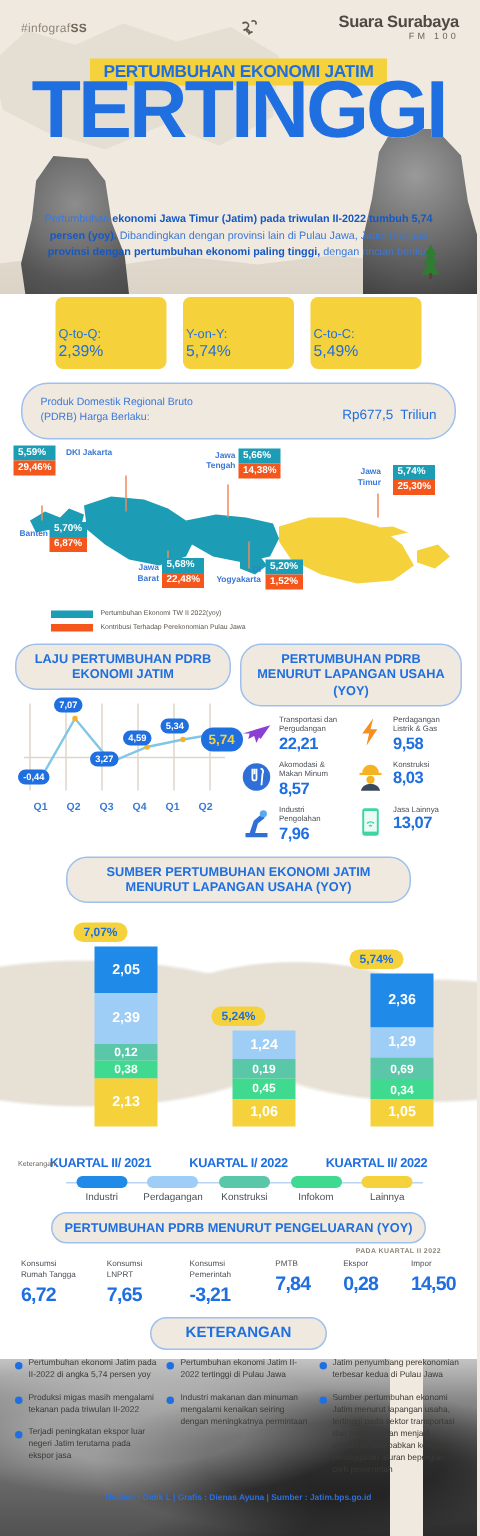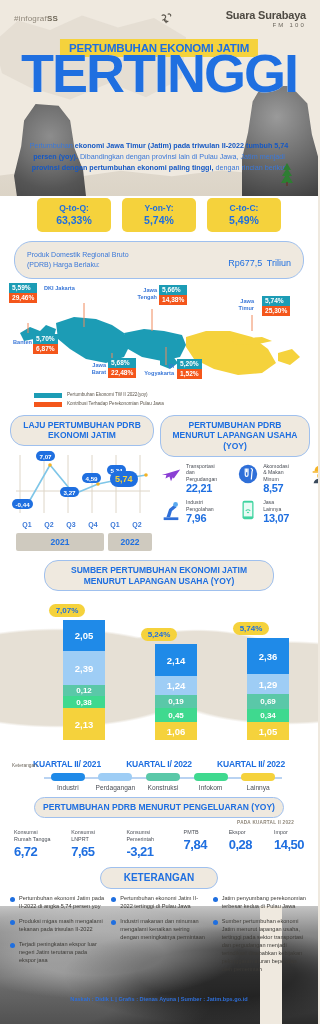--- a/index.html
+++ b/index.html
@@ -56,22 +56,22 @@
   .title2 { top:96px; font-size:38px; letter-spacing:-1.4px; }
   .intro {
     position:absolute; left:28px; top:140px; width:262px;
     text-align:center; font-size:7.2px; line-height:1.55; color:#3b78d8;
   }
   .intro b { color:#1558c4; }
 
   
   .badges { display:flex; justify-content:center; gap:11px; margin-top:2px; position:relative; z-index:3; }
   .badge {
-    background:#f5d23c; border-radius:5px; width:74px; padding:6px 2px 6px;
-    text-align:center; color:#1f6fe0; font-weight:bold;
+    background:#f5d23c; border-radius:5px; width:74px; padding:20px 2px 6px;
+    color:#1f6fe0; font-weight:normal;
   }
   .badge .bl { font-size:8.5px; line-height:1.15; }
   .badge .bv { font-size:10.5px; line-height:1.15; }
 
   
   .pdrb {
     margin:9px 14px 0; border:1px solid #9fc0ee; border-radius:18px;
     background:#efe9df; padding:7px 12px; display:flex; align-items:center; justify-content:space-between;
   }
   .pdrb-label { font-size:7px; color:#3b78d8; line-height:1.35; width:108px; }
@@ -106,21 +106,21 @@
     position:absolute; background:#1f6fe0; color:#fff; font-weight:bold; font-size:6.2px;
     border-radius:7px; padding:1.5px 3.5px;
   }
   .lbub.big { background:#1f6fe0; color:#f5d23c; font-size:9px; padding:3px 5px; border-radius:9px; }
   .xaxis { display:flex; margin:0 0 0 6px; }
   .xaxis div { width:22px; text-align:center; font-size:7px; color:#3b78d8; font-weight:bold; }
   .years { display:flex; gap:4px; margin:5px 0 0 6px; }
   .yr { background:#cfcabf; color:#1f6fe0; font-weight:bold; font-size:8.5px; text-align:center; padding:4px 0; border-radius:2px; }
   .yr.y1 { width:88px; } .yr.y2 { width:44px; }
 
-  .sectors { margin-top:6px; display:grid; grid-template-columns:1fr 1fr 1fr; gap:5px 20px; }
+  .sectors { margin-top:6px; display:grid; grid-template-columns:1fr 1fr; gap:5px 4px; }
   .sector { display:flex; gap:4px; align-items:flex-start; }
   .sicon { width:22px; height:22px; flex:0 0 22px; }
   .slab { font-size:5.2px; color:#4b4f57; line-height:1.25; }
   .sval { font-size:11px; font-weight:bold; color:#1f6fe0; letter-spacing:-.3px; }
 
   
   .stacksec { position:relative; margin-top:9px; padding:0 10px; }
   .stackbg { position:absolute; left:0; right:0; top:30px; height:160px; background:
       radial-gradient(ellipse at 18% 55%, #e6e0d5 0 38%, transparent 40%),
       radial-gradient(ellipse at 62% 50%, #e6e0d5 0 34%, transparent 36%),
@@ -205,21 +205,21 @@
     <div class="intro">Pertumbuhan <b>ekonomi Jawa Timur (Jatim) pada triwulan II-2022 tumbuh 5,74 persen (yoy).</b> Dibandingkan dengan provinsi lain di Pulau Jawa, Jatim menjadi <b>provinsi dengan pertumbuhan ekonomi paling tinggi,</b> dengan rincian berikut</div>
     <svg style="position:absolute;right:24px;top:162px" width="14" height="24" viewBox="0 0 14 24">
       <path d="M7 1 L11 8 L3 8 Z M7 6 L12 14 L2 14 Z M7 11 L13 21 L1 21 Z" fill="#2e7d32"></path>
       <rect x="6" y="20" width="2" height="4" fill="#5d4037"></rect>
     </svg>
   </div>
 
   <div class="badges">
     <div class="badge">
       <div class="bl">Q-to-Q:</div>
-      <div class="bv">63,33%</div>
+      <div class="bv">2,39%</div>
     </div>
     <div class="badge">
       <div class="bl">Y-on-Y:</div>
       <div class="bv">5,74%</div>
     </div>
     <div class="badge">
       <div class="bl">C-to-C:</div>
       <div class="bv">5,49%</div>
     </div>
   </div>
@@ -319,49 +319,54 @@
             <circle cx="88" cy="33" r="1.8"></circle>
               <circle cx="112" cy="28" r="1.8"></circle>
               <circle cx="136" cy="24" r="1.8"></circle>
           </g>
         </svg>
         <div class="lbub" style="left:2px; top:48px;">-0,44</div>
         <div class="lbub" style="left:26px; top:0px;">7,07</div>
         <div class="lbub" style="left:50px; top:36px;">3,27</div>
         <div class="lbub" style="left:72px; top:22px;">4,59</div>
         <div class="lbub" style="left:97px; top:14px;">5,34</div>
-        <div class="lbub big" style="left:100px; top:20px;">5,74</div>
+        <div class="lbub big" style="left:124px; top:20px;">5,74</div>
       </div>
 
       <div class="xaxis">
         <div>Q1</div>
         <div>Q2</div>
         <div>Q3</div>
         <div>Q4</div>
         <div>Q1</div>
         <div>Q2</div>
-      </div>
-      <div class="years">
-        <div class="yr y1">2021</div>
-        <div class="yr y2">2022</div>
       </div>
     </div>
 
     <div class="col-r">
       <div class="ptitle">PERTUMBUHAN PDRB MENURUT LAPANGAN USAHA (YOY)</div>
 
       <div class="sectors">
         <div class="sector">
           <svg class="sicon" viewBox="0 0 24 24">
               <path d="M2 13l20-6-7 10-3-3-6 3 1-4z" fill="#8b3fd4"></path>
               <path d="M10 14l2 6 3-7z" fill="#8b3fd4"></path>
             </svg>
           <div>
             <div class="slab">Transportasi dan Pergudangan</div>
             <div class="sval">22,21</div>
+          </div>
+        </div>
+        <div class="sector">
+          <svg class="sicon" viewBox="0 0 24 24">
+              <path d="M14 2 L6 13 h5 l-2 9 8-12h-5z" fill="#f59020"></path>
+            </svg>
+          <div>
+            <div class="slab">Perdagangan Listrik &amp; Gas</div>
+            <div class="sval">9,58</div>
           </div>
         </div>
         <div class="sector">
           <svg class="sicon" viewBox="0 0 24 24">
               <circle cx="12" cy="12" r="10" fill="#2f6fd8"></circle>
               <path d="M9 6v7a1.5 1.5 0 003 0V6M10.5 6v4" stroke="#fff" stroke-width="1.3" fill="none"></path>
               <path d="M15 6c1.6 0 2.4 2 1.4 3.4L15.6 18" stroke="#fff" stroke-width="1.3" fill="none"></path>
             </svg>
           <div>
             <div class="slab">Akomodasi &amp; Makan Minum</div>
@@ -421,21 +426,20 @@
           <div class="seg" style="background:#5ac8a8;height:11px;font-size:8px">0,12</div>
           <div class="seg" style="background:#3fd98f;height:12px;font-size:8px">0,38</div>
           <div class="seg" style="background:#f5d23c;height:32px">2,13</div>
         </div>
         <div class="barlab">KUARTAL II/ 2021</div>
       </div>
 
       <div class="barcol">
         <div class="bartop">5,24%</div>
         <div class="bar">
-          <div class="seg" style="background:#1f8ae8;height:32px">2,14</div>
           <div class="seg" style="background:#9ecdf5;height:19px">1,24</div>
           <div class="seg" style="background:#5ac8a8;height:13px;font-size:8px">0,19</div>
           <div class="seg" style="background:#3fd98f;height:14px;font-size:8px">0,45</div>
           <div class="seg" style="background:#f5d23c;height:18px">1,06</div>
         </div>
         <div class="barlab">KUARTAL I/ 2022</div>
       </div>
 
       <div class="barcol">
         <div class="bartop">5,74%</div>

